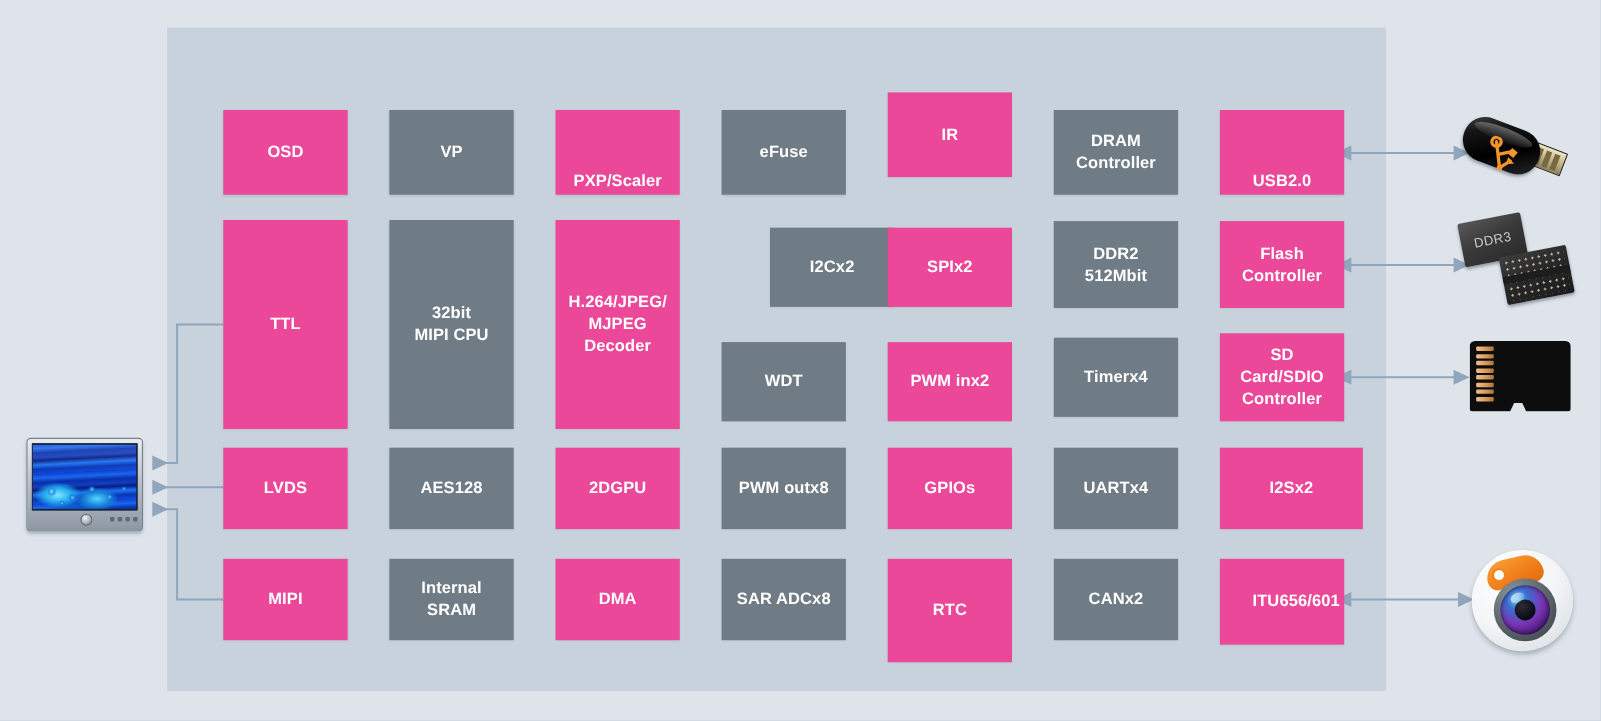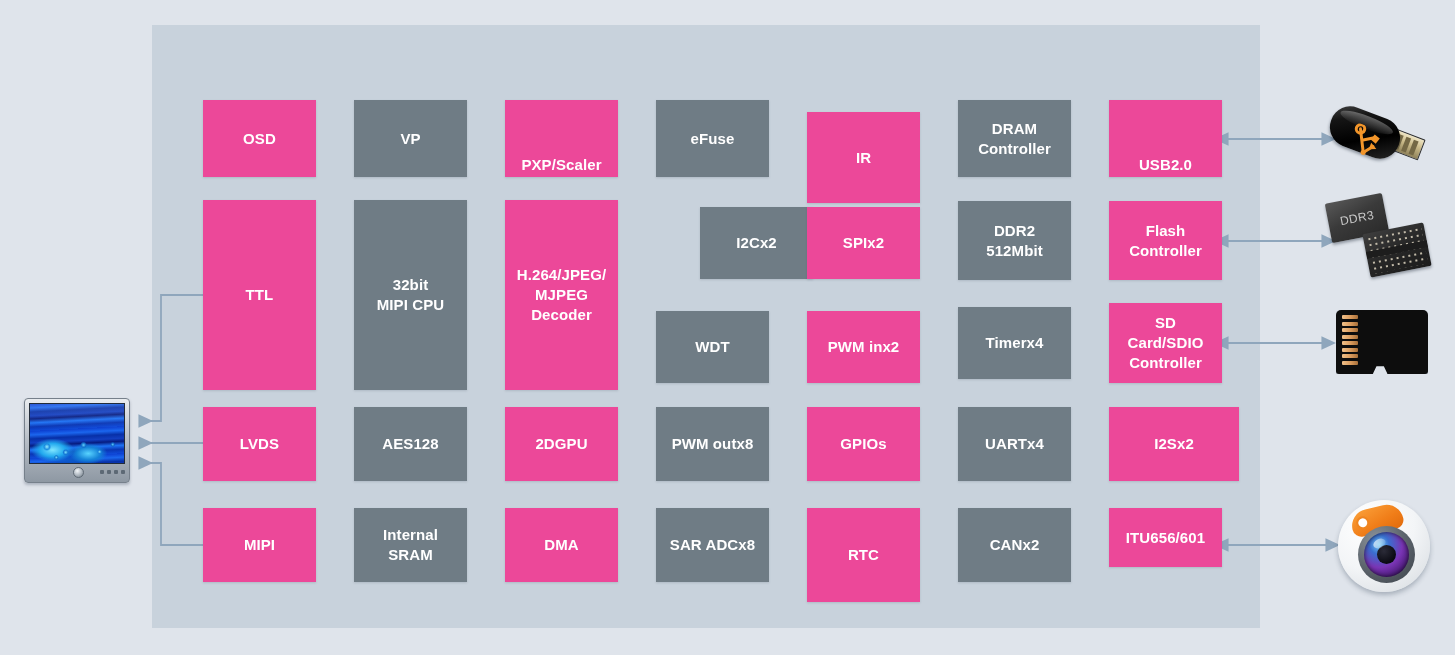--- a/index.html
+++ b/index.html
@@ -374,21 +374,21 @@
       </div>
       <div class="block gray" style="left: 354px; top: 100px; width: 113px; height: 77px;">
         <span class="lbl">VP</span>
       </div>
       <div class="block red" style="left: 505px; top: 100px; width: 113px; height: 77px; align-items: flex-end;">
         <span class="lbl">PXP/Scaler</span>
       </div>
       <div class="block gray" style="left: 656px; top: 100px; width: 113px; height: 77px;">
         <span class="lbl">eFuse</span>
       </div>
-      <div class="block red" style="left: 807px; top: 112px; width: 113px; height: 91px;">
+      <div class="block red" style="left: 807px; top: 84px; width: 113px; height: 77px;">
         <span class="lbl">IR</span>
       </div>
       <div class="block gray" style="left: 958px; top: 100px; width: 113px; height: 77px;">
         <span class="lbl">DRAM
 Controller</span>
       </div>
       <div class="block red" style="left: 1109px; top: 100px; width: 113px; height: 77px; align-items: flex-end;">
         <span class="lbl">USB2.0</span>
       </div>
       <div class="block red" style="left: 203px; top: 200px; width: 113px; height: 190px;">
@@ -464,21 +464,21 @@
       </div>
       <div class="block gray" style="left: 656px; top: 508px; width: 113px; height: 74px;">
         <span class="lbl">SAR ADCx8</span>
       </div>
       <div class="block red" style="left: 807px; top: 508px; width: 113px; height: 94px; align-items: center;">
         <span class="lbl">RTC</span>
       </div>
       <div class="block gray" style="left: 958px; top: 508px; width: 113px; height: 74px;">
         <span class="lbl">CANx2</span>
       </div>
-      <div class="block red" style="left: 1109px; top: 508px; width: 113px; height: 59px;">
+      <div class="block red" style="left: 1109px; top: 508px; width: 113px; height: 78px; justify-content: flex-end;">
         <span class="lbl">ITU656/601</span>
       </div>
     </div>
 
   <div id="monitor">
     <div class="mon-bezel"></div>
     <div class="mon-screen">
       <div class="mon-art"></div>
       <div class="mon-gloss"></div>
     </div>

